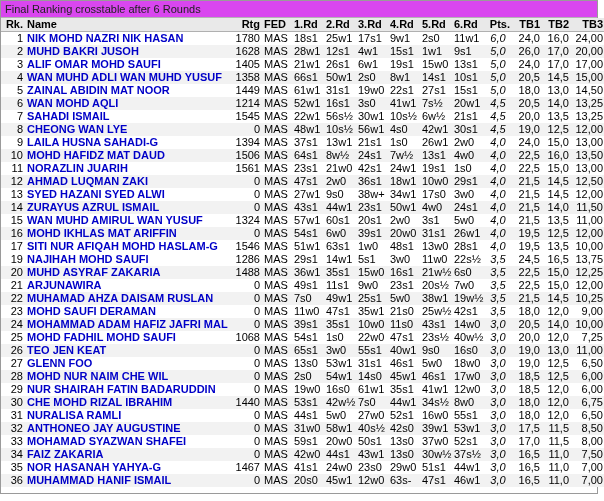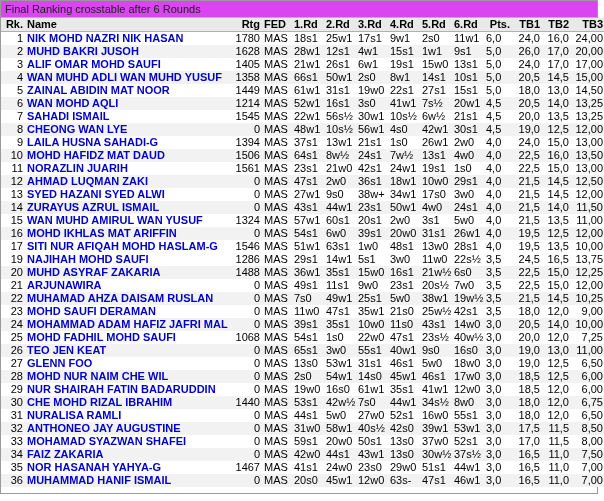--- a/index.html
+++ b/index.html
@@ -66,21 +66,21 @@
   tbody td {
     color: #000000;
   }
   tbody tr.odd td { background: #ffffff; }
   tbody tr.even td { background: #f2f2f2; }
   td.rk { text-align: right; color: #000000; padding-right: 4px; }
   td.name { color: #0000c8; font-weight: bold; text-align: left; }
   td.rtg { text-align: right; padding-right: 3px; }
   td.fed { text-align: left; padding-left: 3px; margin-left: 44px; }
   td.rd  { text-align: left; padding-left: 2px; }
-  td.pts { text-align: left; padding-right: 4px; }
+  td.pts { text-align: center; padding-right: 4px; font-style: italic; }
   td.tb  { text-align: right; padding-right: 3px; }
 </style>
 </head>
 <body>
 
 <div id="page">
   <div class="frame">
     <div class="title-bar">
       <span>Final Ranking crosstable after 6 Rounds</span>
     </div>

